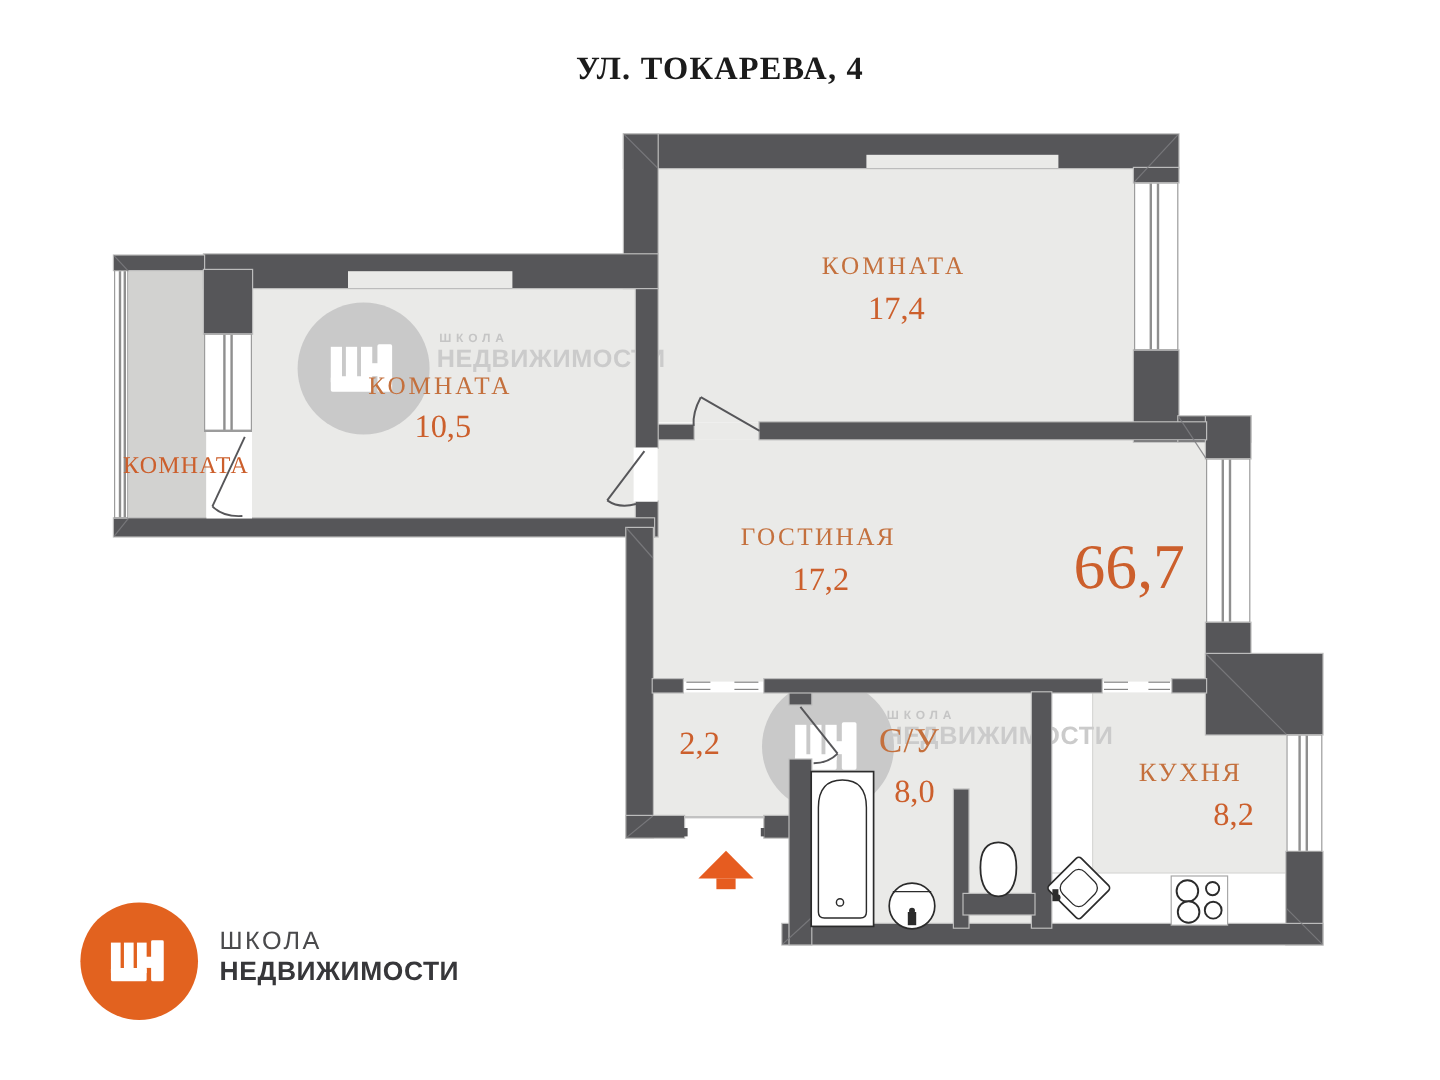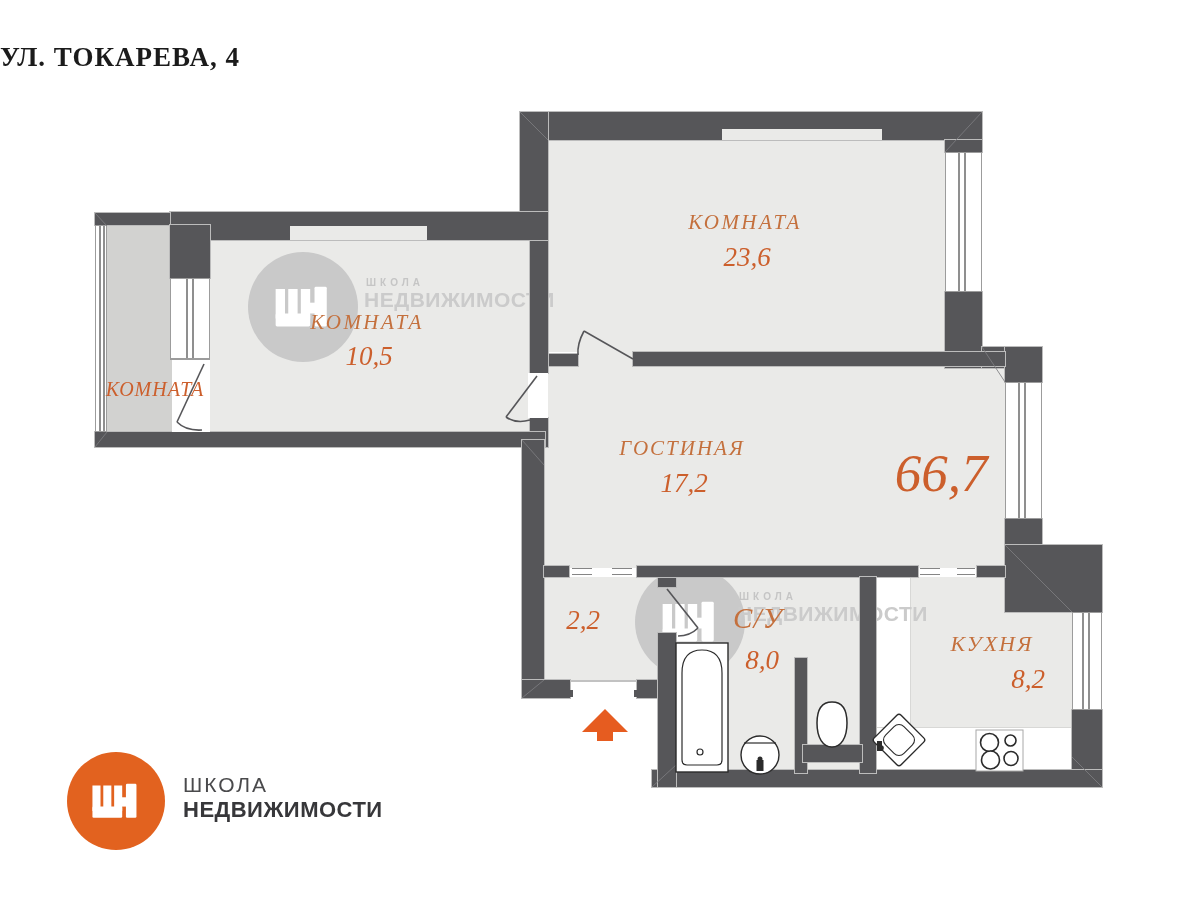--- a/index.html
+++ b/index.html
@@ -17,26 +17,26 @@
   .counter{position:absolute;background:#fff;z-index:1;box-shadow:0 0 0 1px #d8d8d6;}
   .wall{position:absolute;background:var(--wall);z-index:3;box-shadow:0 0 0 1px #bcbcbc;}
   .window{position:absolute;background:#fff;border:1px solid #9c9c9c;z-index:4;box-sizing:border-box;}
   .glass-v{position:absolute;width:1.5px;top:0;bottom:0;background:#8f8f8f;}
   .sill{position:absolute;background:#9c9c9c;z-index:4;}
   .dash{position:absolute;height:1.5px;background:#858585;z-index:4;}
   .jamb{position:absolute;background:var(--wall);z-index:4;}
   .thinline{position:absolute;background:#c2c2c2;z-index:4;}
   svg.overlay{position:absolute;left:0;top:0;z-index:5;pointer-events:none;}
   .lbl{position:absolute;transform:translate(-50%,-50%);white-space:nowrap;z-index:6;
-       font-family:"Liberation Serif","DejaVu Serif",serif;font-style:italic;}
+       font-family:"Liberation Serif","DejaVu Serif",serif;}
   .lbl-name{color:var(--label-name);font-size:21px;letter-spacing:2.5px;}
   .lbl-num{color:var(--label-number);font-size:27px;}
   .lbl-total{color:var(--label-number);font-size:53px;margin-left:48px;}
   .lbl-loggia{color:var(--label-number);font-size:20px;letter-spacing:1px;}
-  .title{position:absolute;top:42px;left:0;width:1200px;text-align:left;z-index:7;
+  .title{position:absolute;top:42px;left:0;width:1200px;text-align:center;z-index:7;
          font-family:"Liberation Serif","DejaVu Serif",serif;font-weight:700;
          font-size:27px;letter-spacing:1px;color:#1b1b1b;}
   .wm-circle{position:absolute;width:110px;height:110px;border-radius:50%;
              background:var(--watermark-gray);z-index:2;}
   .wm-t1{position:absolute;z-index:2;font-size:10px;letter-spacing:4px;color:#c5c5c5;font-weight:700;}
   .wm-t2{position:absolute;z-index:2;font-size:21px;letter-spacing:.5px;color:#cbcbcb;font-weight:700;}
   .wm-glyph{position:absolute;z-index:2;}
   .logo-circle{position:absolute;width:98px;height:98px;border-radius:50%;
                background:var(--logo-orange);z-index:7;}
   .logo-glyph{position:absolute;z-index:8;}
@@ -214,21 +214,21 @@
       <circle cx="990.5" cy="760" r="9" fill="#ffffff" stroke="#2b2b2b" stroke-width="1.6"></circle>
       <circle cx="1011" cy="758.5" r="7" fill="#ffffff" stroke="#2b2b2b" stroke-width="1.6"></circle>
     </g>
     <g fill="#e65c20" style="fill:var(--arrow-orange,#e65c20)">
       <polygon points="582,732 628,732 605,709"></polygon>
       <rect x="597" y="732" width="16" height="9"></rect>
     </g>
   </svg>
 
   <div class="lbl lbl-name" style="left:745px;top:222px">КОМНАТА</div>
-  <div class="lbl lbl-num" style="left:747px;top:257px">23,6</div>
+  <div class="lbl lbl-num" style="left:747px;top:257px">17,4</div>
   <div class="lbl lbl-name" style="left:367px;top:322px">КОМНАТА</div>
   <div class="lbl lbl-num" style="left:369px;top:356px">10,5</div>
   <div class="lbl lbl-loggia" style="left:155px;top:389px">КОМНАТА</div>
   <div class="lbl lbl-name" style="left:682px;top:448px;letter-spacing:2px">ГОСТИНАЯ</div>
   <div class="lbl lbl-num" style="left:684px;top:483px">17,2</div>
   <div class="lbl lbl-total" style="left:893px;top:473px">66,7</div>
   <div class="lbl lbl-num" style="left:583px;top:620px">2,2</div>
   <div class="lbl lbl-name" style="left:758px;top:618px;font-size:29px;letter-spacing:1px">С/У</div>
   <div class="lbl lbl-num" style="left:762px;top:660px">8,0</div>
   <div class="lbl lbl-name" style="left:992px;top:644px;font-size:22px;letter-spacing:2px">КУХНЯ</div>

